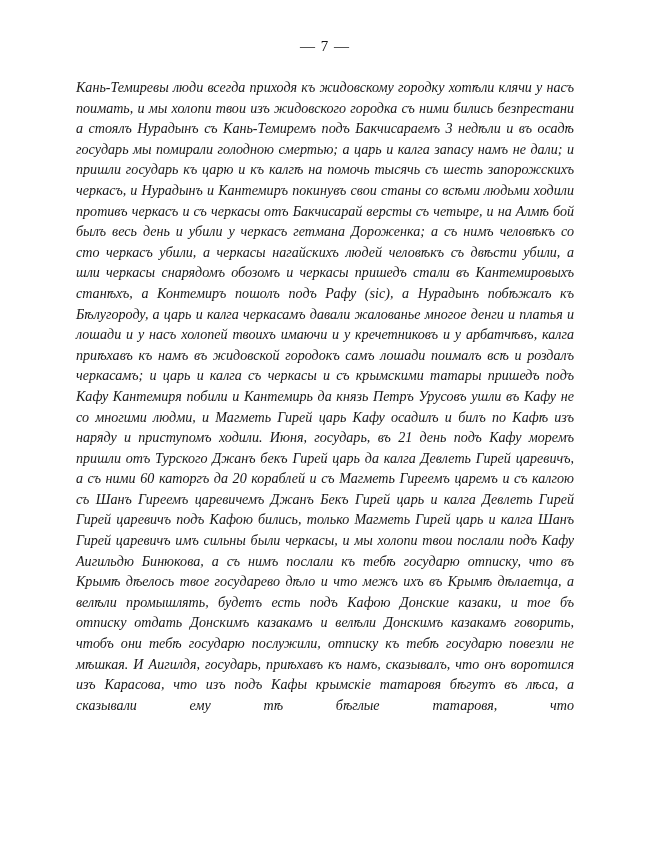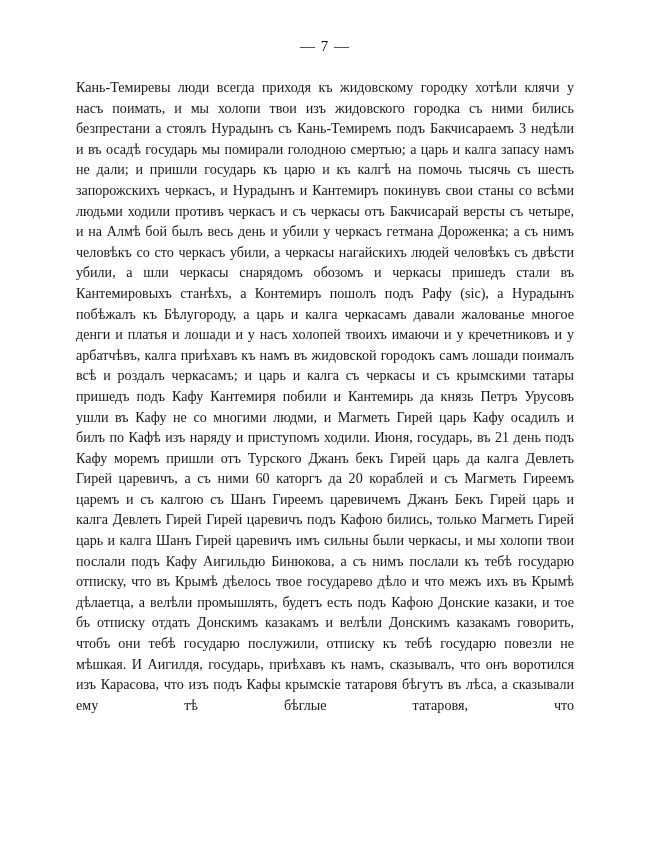--- a/index.html
+++ b/index.html
@@ -40,20 +40,21 @@
     hyphens: manual;
     word-spacing: 0.5px;
   }
   .body-text p {
     margin: 0;
     text-indent: 0;
   }
   
   .body-text p {
     text-align-last: justify;
+    font-style: italic;
   }
 </style>
 </head>
 <body>
 
 <div class="page">
 
   <div class="page-number">— 7 —</div>
 
   <div class="body-text">

